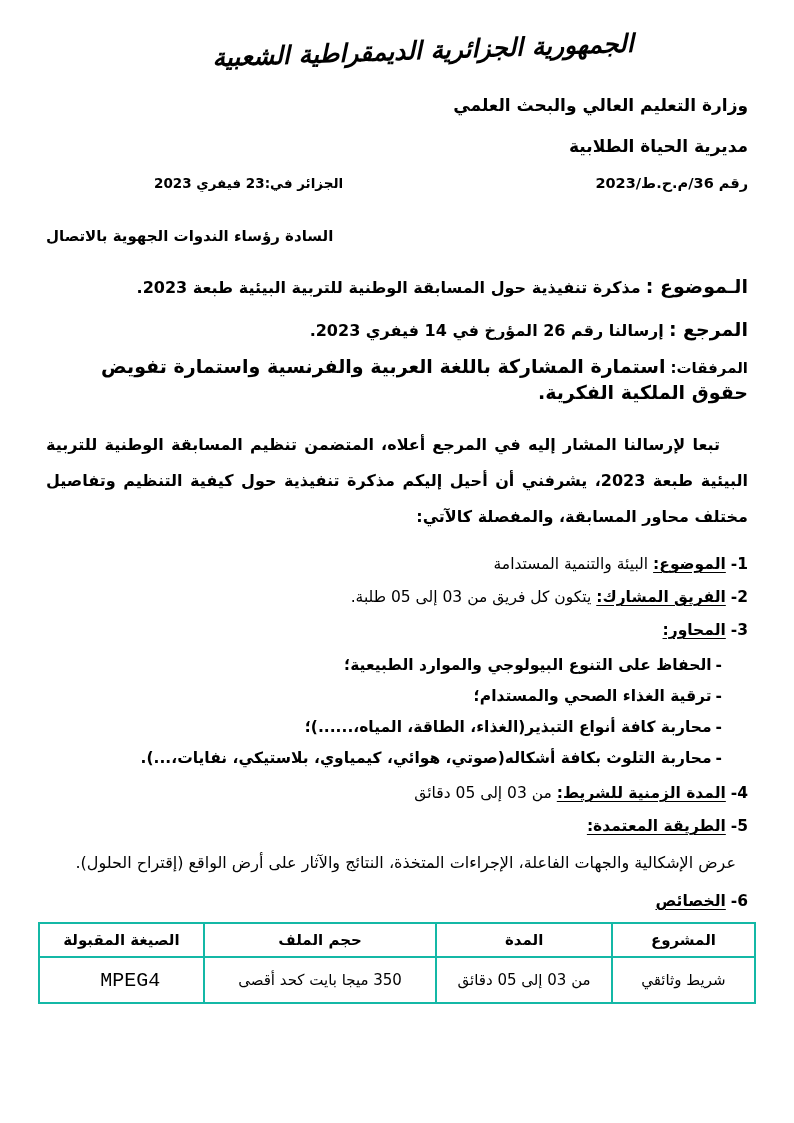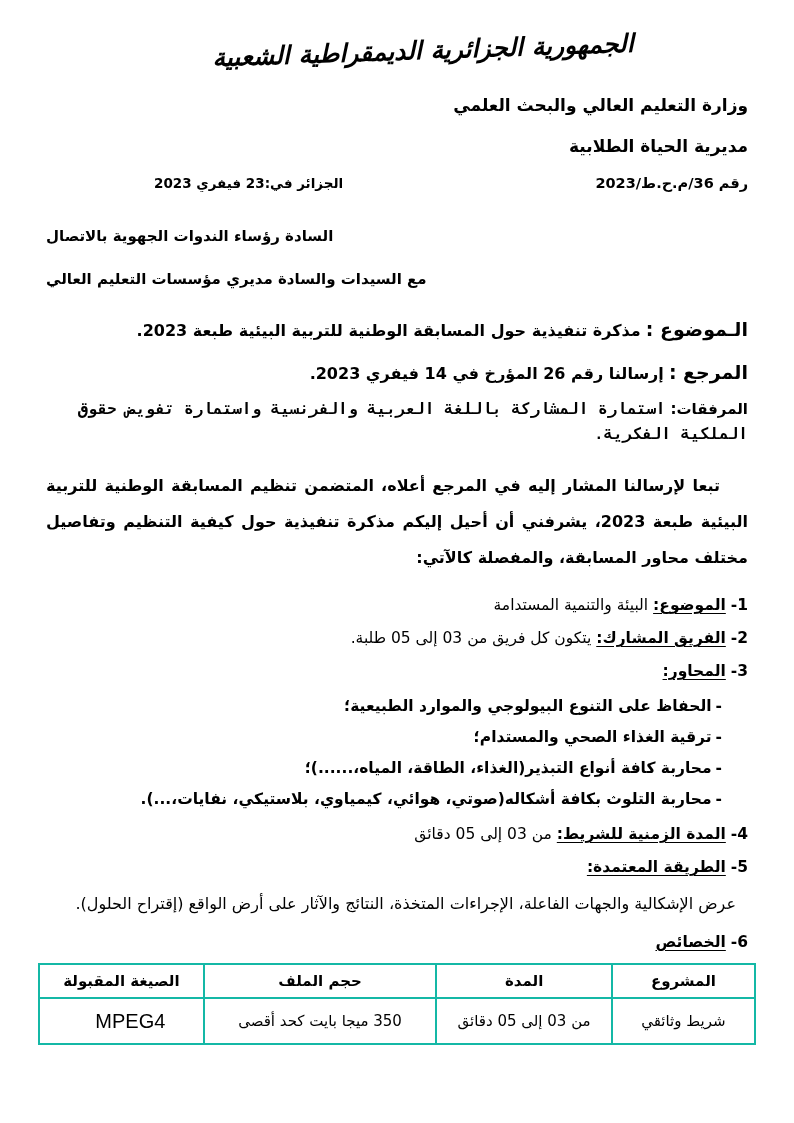--- a/index.html
+++ b/index.html
@@ -56,21 +56,21 @@
 
   
   .meta-block { margin-top: 24px; }
   .meta-line { line-height: 28px; }
   .meta-label { font-weight: 700; font-size: 19px; }
   .subject-text { font-weight: 700; font-size: 16px; }
   .reference { margin-top: 13px; }
   .reference-text { font-weight: 700; font-size: 16px; }
   .attachments { margin-top: 9px; line-height: 24px; }
   .attachments .meta-label { font-size: 15px; }
-  .attachments-text { font-weight: 700; font-size: 16px; font-family: Liberation Mono, monospace; }
+  .attachments-text { font-weight: 700; font-size: 19px; }
 
   
   .intro {
     margin-top: 21px;
     font-weight: 700;
     font-size: 16px;
     line-height: 36px;
     text-align: justify;
     text-indent: 28px;
   }
@@ -104,39 +104,38 @@
     table-layout: fixed;
   }
   .spec-table th, .spec-table td {
     border: 2px solid #14b8a6;
     text-align: center;
     vertical-align: middle;
     padding: 2px 4px;
   }
   .spec-table th { font-weight: 700; font-size: 15px; height: 34px; }
   .spec-table td { font-weight: 400; font-size: 15px; height: 46px; }
-  .spec-table td.latin { font-family: Liberation Sans, sans-serif; font-size: 20px; padding-left: 22px; }
+  .spec-table td.latin { font-family: Liberation Mono, monospace; font-size: 20px; padding-left: 22px; }
 </style>
 </head>
 <body>
 
 <div class="page">
 
   <div class="republic">الجمهورية الجزائرية الديمقراطية الشعبية</div>
   <div class="hdr-line ministry">وزارة التعليم العالي والبحث العلمي</div>
   <div class="hdr-line directorate">مديرية الحياة الطلابية</div>
 
   <div class="ref-row">
     <span class="ref-num">رقم 36/م.ح.ط/2023</span>
     <span class="place-date">الجزائر في:23 فيفري 2023</span>
   </div>
 
   <div class="addressee-block">
     <div class="addressee">السادة رؤساء الندوات الجهوية بالاتصال</div>
-    <div class="addressee">مع السيدات والسادة مديري مؤسسات التعليم العالي</div>
   </div>
 
   <div class="meta-block">
     <div class="meta-line subject">
       <span class="meta-label">الـموضوع :</span>
       <span class="subject-text">مذكرة تنفيذية حول المسابقة الوطنية للتربية البيئية طبعة 2023.</span>
     </div>
     <div class="meta-line reference">
       <span class="meta-label">المرجع :</span>
       <span class="reference-text">إرسالنا رقم 26 المؤرخ في 14 فيفري 2023.</span>

